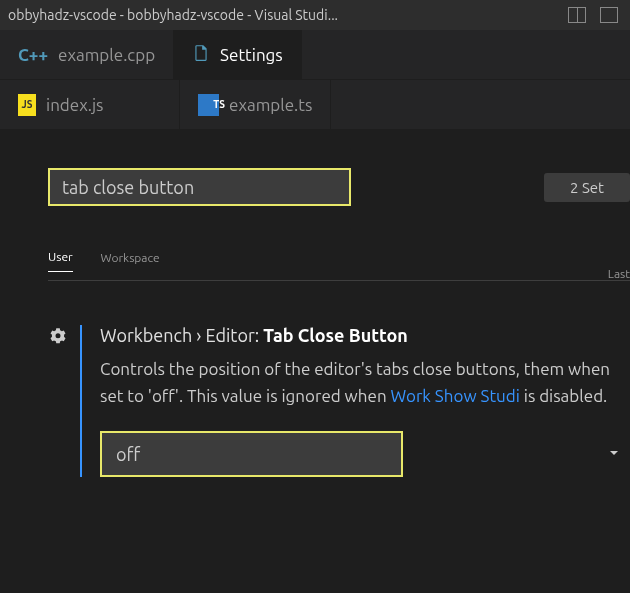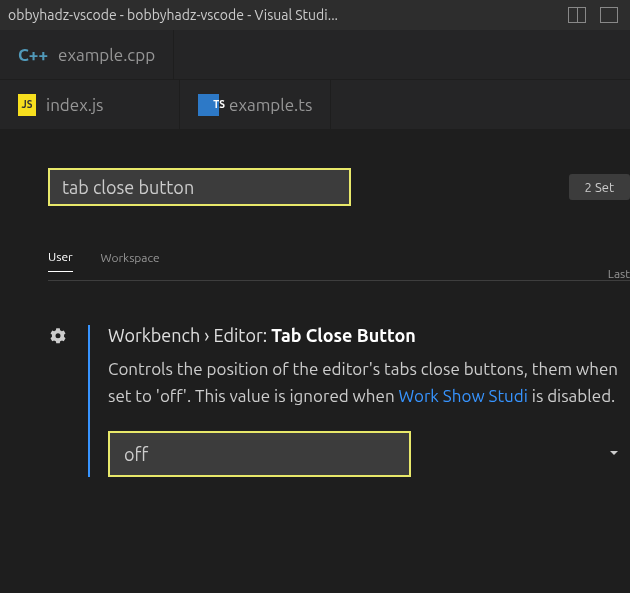--- a/index.html
+++ b/index.html
@@ -101,22 +101,22 @@
       height: 38px;
       display: flex;
       align-items: center;
       padding: 0 12px;
       font-size: 18px;
       color: #cccccc;
     }
     .count-badge {
       margin-left: auto;
       background: #3c3c3c;
-      padding: 6px 16px;
-      font-size: 13px;
+      padding: 6px 26px;
+      font-size: 15px;
       border-radius: 3px;
       color: #ccc;
     }
     .scope-tabs {
       display: flex;
       gap: 28px;
       margin-top: 36px;
       font-size: 12px;
       align-items: center;
     }
@@ -136,21 +136,21 @@
       margin-top: 25px;
     }
     .divider {
       border-bottom: 1px solid #3e3e3e;
       margin-top: 0px;
       width: 100%;
     }
     .setting-item {
       display: flex;
       margin-top: 44px;
-      gap: 16px;
+      gap: 8px;
     }
     .gear-col {
       width: 24px;
       padding-top: 2px;
     }
     .gear-icon {
       color: #cccccc;
     }
     .setting-content {
       border-left: 2.5px solid #3794ff;
@@ -208,20 +208,28 @@
   <div class="window-controls">
     <span class="window-btn split"></span>
     <span class="window-btn"></span>
   </div>
 </div>
 
 <div class="tab-row">
   <div class="tab">
     <span class="cpp-icon">C++</span>
     <span>example.cpp</span>
+  </div>
+  <div class="tab active">
+    <span class="file-icon">
+      <svg width="18" height="18" viewBox="0 0 16 16">
+          <path fill="currentColor" d="M10 1H4a1 1 0 0 0-1 1v12a1 1 0 0 0 1 1h8a1 1 0 0 0 1-1V4l-3-3zM4 2h5v3h3v9H4V2z"></path>
+        </svg>
+    </span>
+    <span>Settings</span>
   </div>
 </div>
 
 <div class="tab-row">
   <div class="tab" style="min-width:180px">
     <span class="icon-box js-icon">JS</span>
     <span>index.js</span>
   </div>
   <div class="tab">
     <span class="icon-box ts-icon">TS</span>

